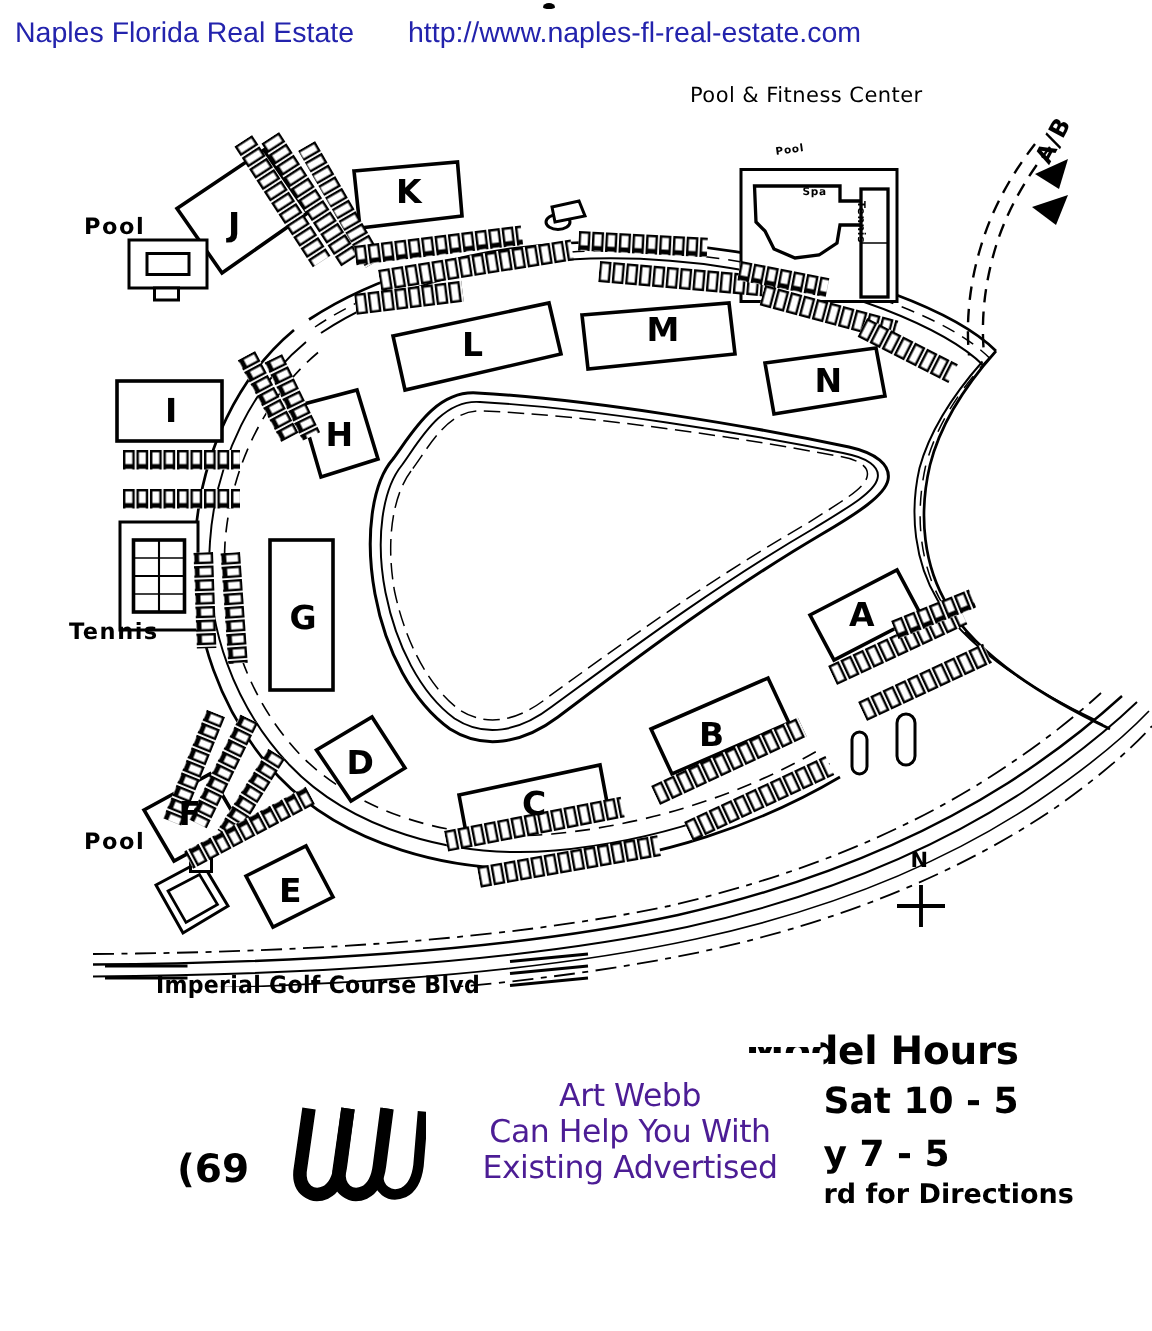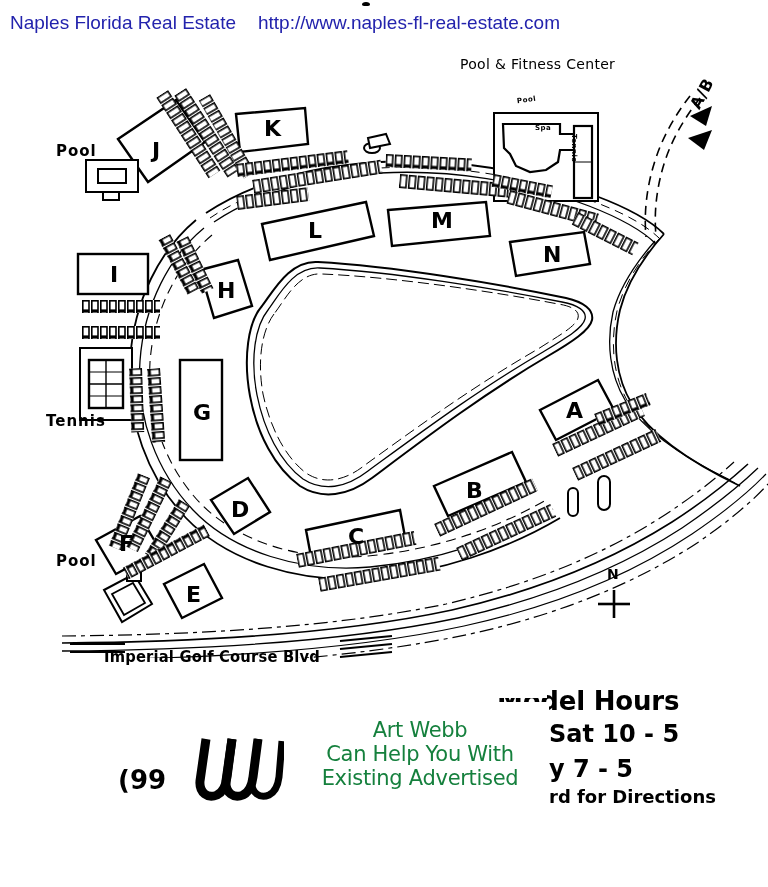--- a/index.html
+++ b/index.html
@@ -11,21 +11,21 @@
   }
   #page{position:relative;width:768px;height:887px;background:#fff;}
 
   
   .header{
     position:absolute;left:0;top:8px;width:768px;height:30px;
     color:#2323ad;font-size:19px;line-height:30px;
     white-space:nowrap;
   }
   .header .h-title{margin-left:10px;}
-  .header .h-url{margin-left:22px;}
+  .header .h-url{margin-left:36px;}
 
   
   .speck{
     position:absolute;background:#000;
   }
 
   
   .mapwrap{position:absolute;left:0;top:38px;width:768px;height:620px;}
   .mapwrap svg{display:block;}
 
@@ -76,21 +76,21 @@
     position:absolute;left:118px;top:765px;font-size:26px;font-weight:bold;
     font-family:"DejaVu Sans", sans-serif;
   }
   .ad-logo{
     position:absolute;left:192px;top:735px;width:92px;height:72px;
   }
   .ad-copy{
     position:absolute;left:300px;top:718px;width:240px;
     text-align:center;font-size:21px;line-height:24px;font-weight:normal;
     font-family:"DejaVu Sans", sans-serif;letter-spacing:-0.3px;
-    color:#15803d;
+    color:#4c1d95;
   }
   .ad-copy div{white-space:nowrap;}
   .ad-copy .line1{font-size:21px;}
 
   
   .mask{position:absolute;background:#fff;}
 </style>
 </head>
 <body>
 
@@ -424,21 +424,21 @@
 
   <div class="ad-modelhours">Model Hours</div>
 
   <div class="mask" style="left:497px;top:684px;width:50px;height:14px;"></div>
   <div class="mask" style="left:497px;top:702px;width:52px;height:14px;"></div>
 
   <div class="ad-sat">Sat  10 - 5</div>
   <div class="ad-sun">y 7 - 5</div>
   <div class="ad-directions">rd for Directions</div>
 
-  <div class="ad-phone">(99</div>
+  <div class="ad-phone">(69</div>
 
   <div class="ad-logo">
     <svg width="92" height="72" viewBox="0 0 92 72" xmlns="http://www.w3.org/2000/svg">
       <g fill="none" stroke="#000" stroke-width="9" stroke-linecap="butt">
         <path d="M14,4 L8,46 C7,58 16,64 25,60 C31,57 34,50 35,42 L40,4"></path>
         <path d="M40,4 L34,46 C33,58 42,64 51,60 C57,57 60,50 61,42 L66,4"></path>
         <path d="M66,4 L60,46 C59,58 68,64 77,60 C83,57 86,50 87,42 L90,6" stroke-width="7"></path>
       </g>
     </svg>
   </div>

